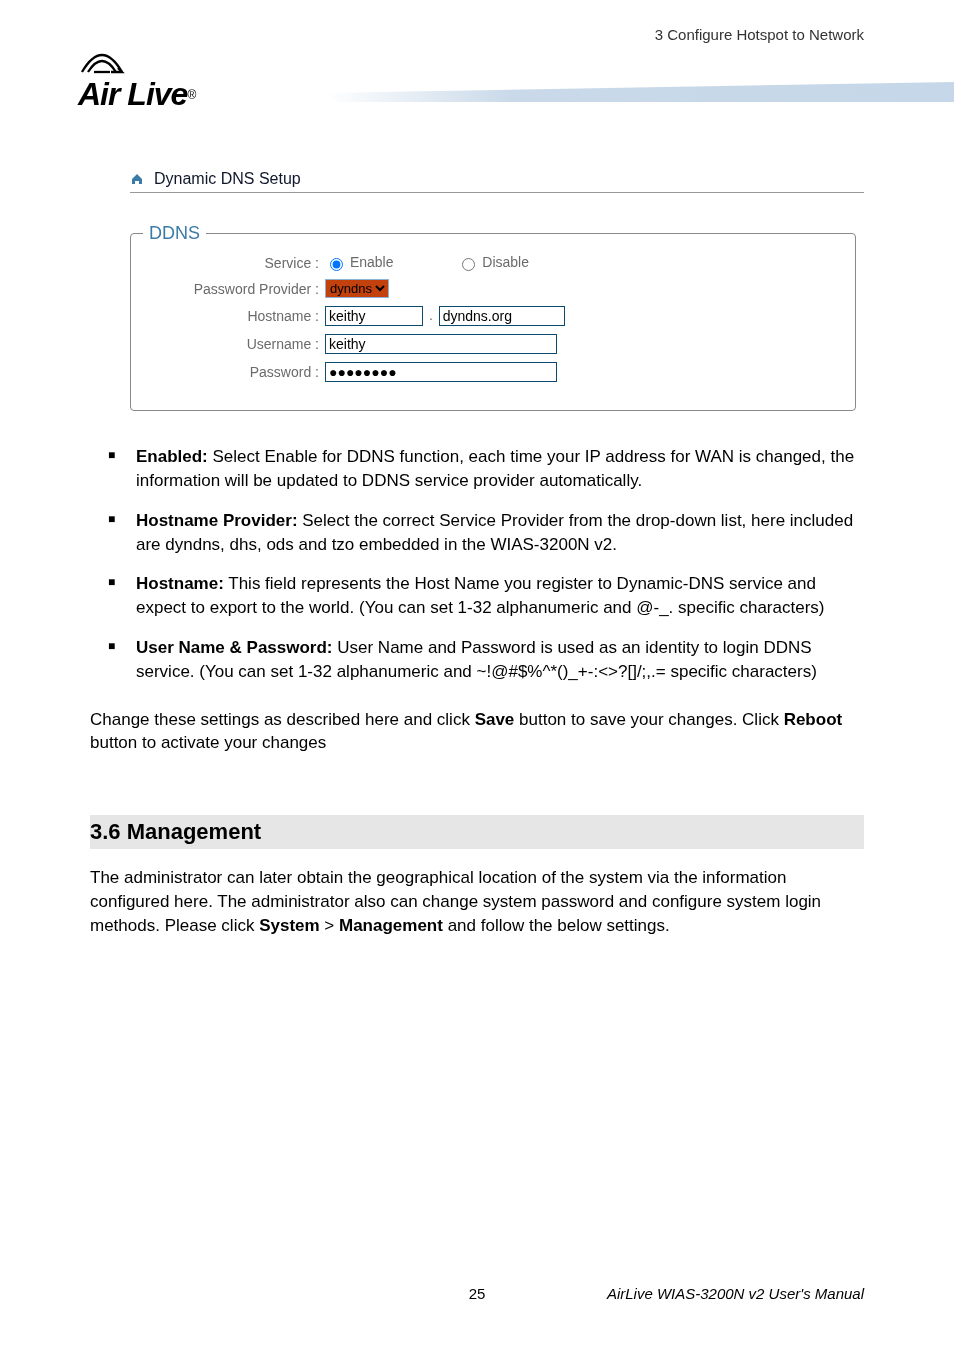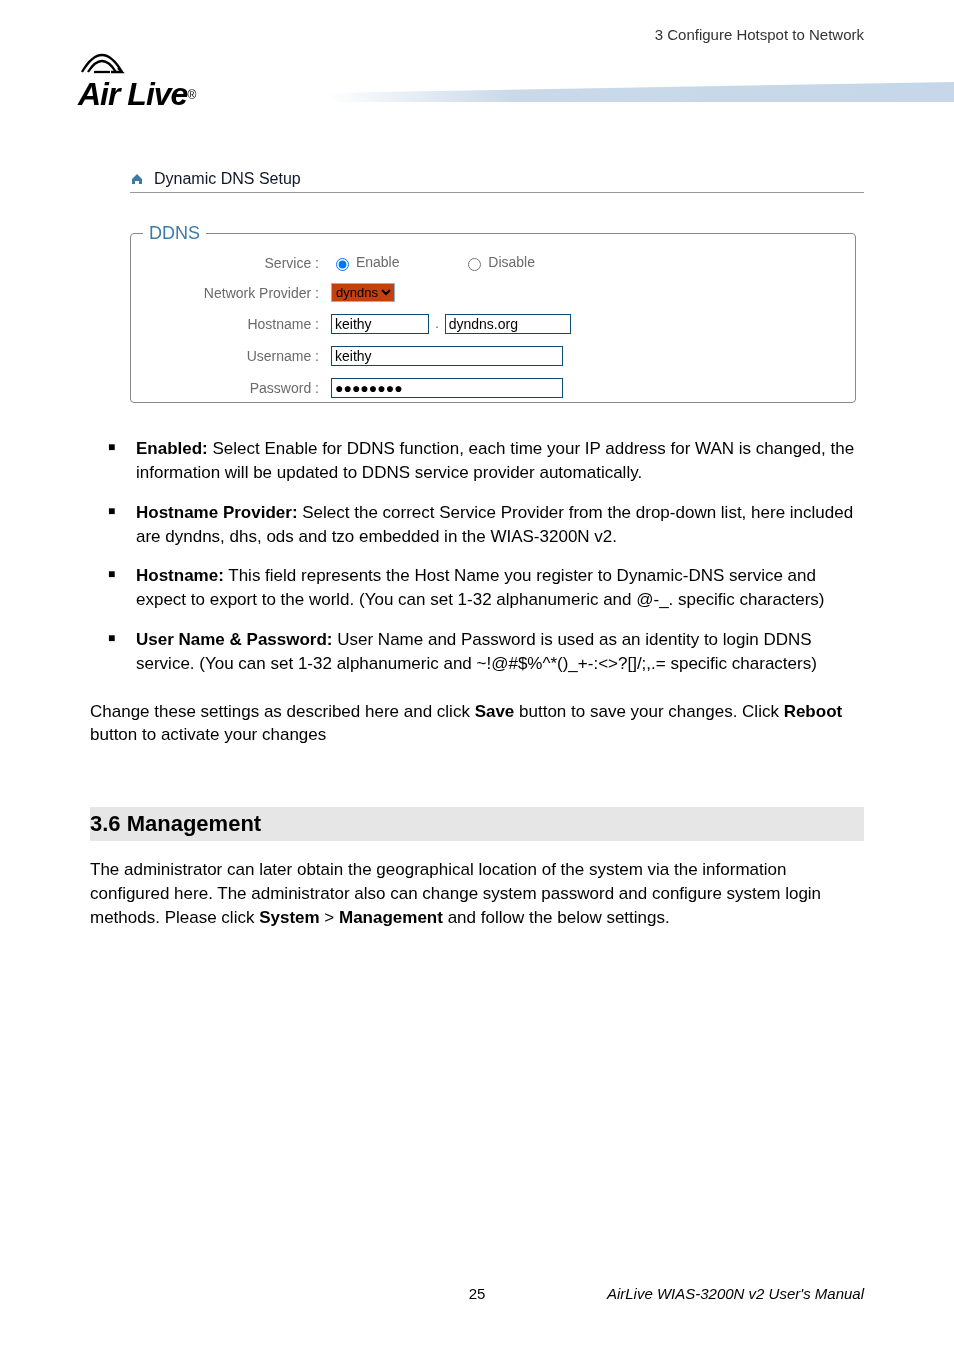--- a/index.html
+++ b/index.html
@@ -67,37 +67,36 @@
     }
     .setup-hr {
       border: none;
       border-top: 1px solid #999;
       margin: 0 0 30px 40px;
     }
     fieldset.ddns {
       border: 1px solid #888;
       border-radius: 4px;
       margin: 0 8px 0 40px;
-      padding: 10px 10px 4px 10px;
+      padding: 10px 10px 28px 10px;
     }
     fieldset.ddns legend {
       color: #3a7ba8;
       font-size: 18px;
       padding: 0 6px;
       margin-left: 2px;
     }
     .form-grid {
       display: grid;
       grid-template-columns: 178px auto;
       row-gap: 8px;
       column-gap: 6px;
       font-size: 14px;
       color: #6a6a6a;
       align-items: center;
-      gap: 12px;
     }
     .form-label { text-align: right; }
     .radio { vertical-align: middle; margin-right: 3px; }
     .radio-row span + span { margin-left: 60px; }
     select.sp { background: #c2410c; border: 1px solid #8bb4d6; font-size: 13px; }
     .inputbox {
       border: 1px solid #0c4a6e;
       font-size: 14px;
       height: 20px;
       padding: 1px 3px;
@@ -190,21 +189,21 @@
 
   <fieldset class="ddns">
     <legend>DDNS</legend>
     <div class="form-grid">
       <div class="form-label">Service :</div>
       <div class="radio-row">
         <span><input type="radio" class="radio" checked="" style=""> <span>Enable</span></span>
         <span><input type="radio" class="radio" style=""> <span>Disable</span></span>
       </div>
 
-      <div class="form-label">Network Provider :</div>
+      <div class="form-label">Password Provider :</div>
       <div>
         <select class="sp">
           <option>dyndns</option>
         </select>
       </div>
 
       <div class="form-label">Hostname :</div>
       <div class="host-cell">
         <input class="inputbox" value="keithy" style="">
         <span class="dot">.</span>

